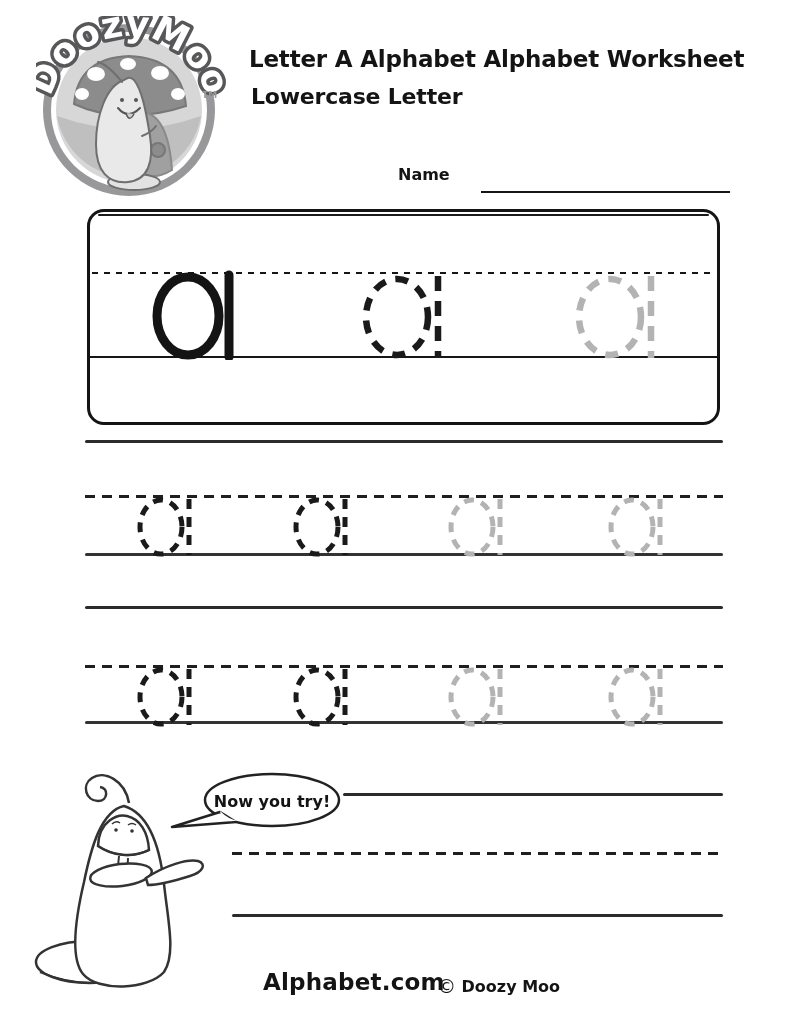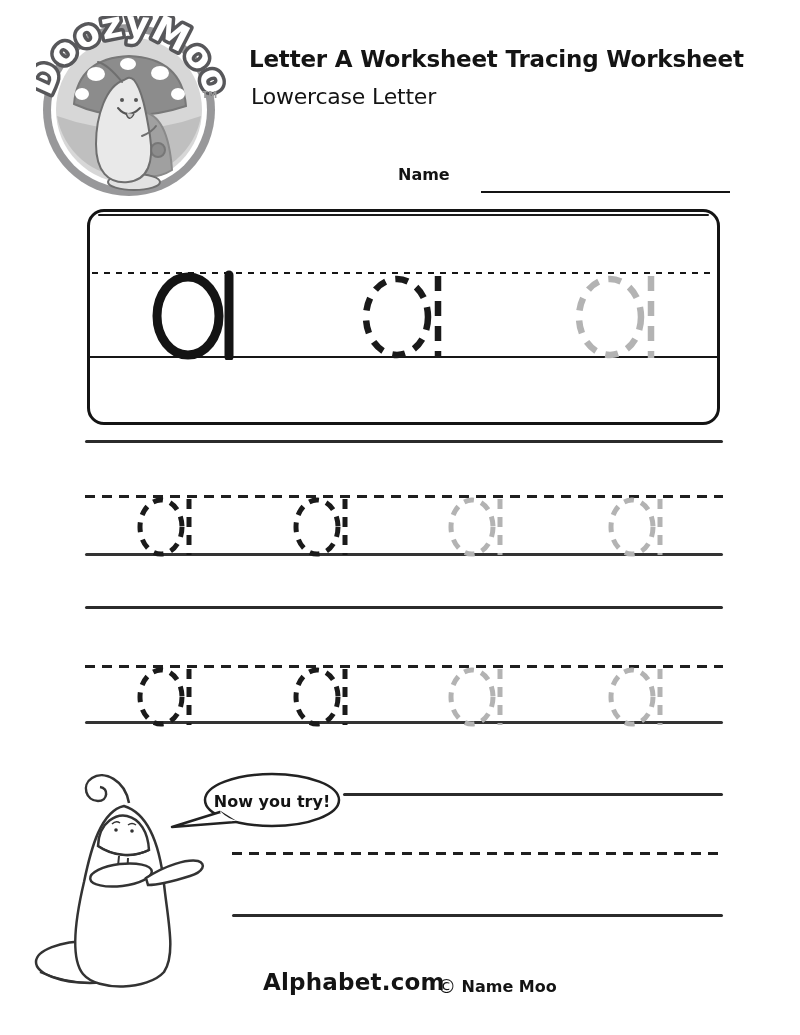--- a/index.html
+++ b/index.html
@@ -2,21 +2,21 @@
 <html><head>
 <meta charset="utf-8">
 <style>
   html,body{margin:0;padding:0;background:#fff;}
   body{width:800px;height:1035px;position:relative;overflow:hidden;
        font-family:"DejaVu Sans","Liberation Sans",sans-serif;color:#141414;}
   .abs{position:absolute;}
 
   
   .title1{left:249px;top:46px;font-size:23px;font-weight:bold;letter-spacing:-0.2px;white-space:nowrap;}
-  .title2{left:251px;top:84px;font-size:22px;font-weight:normal;letter-spacing:-0.2px;white-space:nowrap;}
+  .title2{left:251px;top:84px;font-size:22px;font-weight:bold;letter-spacing:-0.2px;white-space:nowrap;}
   .name-label{left:398px;top:165px;font-size:16px;font-weight:bold;}
   .name-line{left:481px;top:191px;width:249px;height:2px;background:#141414;}
 
   
   .ex-box{left:87px;top:209px;width:627px;height:210px;border:3px solid #141414;border-radius:17px;}
   .ex-box .inner-topline{position:absolute;left:8px;right:8px;top:2px;height:2px;background:#1a1a1a;border-radius:2px;}
   .ex-box .midline{position:absolute;left:2px;right:2px;top:60px;height:2px;
       background:repeating-linear-gradient(90deg,#161616 0 6px,transparent 6px 12px);}
   .ex-box .baseline{position:absolute;left:0;right:0;top:144px;height:2px;background:#161616;}
 
@@ -63,21 +63,21 @@
     <path d="M 90,97 q 3,10 8,1" fill="#cfcfcf" stroke="#555" stroke-width="1.5"></path>
     <path d="M 106,120 q 10,-4 14,-10" fill="none" stroke="#6f6f6f" stroke-width="2" stroke-linecap="round"></path>
   </g>
   <path id="doozyArc" d="M 13,100 A 80,80 0 0 1 173,100" fill="none"></path>
   <text font-size="36" font-weight="bold" fill="#ffffff" stroke="#57575a" stroke-width="7" paint-order="stroke" stroke-linejoin="round" letter-spacing="0.5">
     <textPath href="#doozyArc" startOffset="50%" text-anchor="middle">DoozyMoo</textPath>
   </text>
   <text x="166" y="82" font-size="9" fill="#9a9a9a" font-weight="bold">TM</text>
 </svg>
 
-<div class="abs title1">Letter A Worksheet Tracing Worksheet</div>
+<div class="abs title1">Letter A Alphabet Alphabet Worksheet</div>
 <div class="abs title2">Lowercase Letter</div>
 
 <div class="abs name-label">Name</div>
 <div class="abs name-line"></div>
 
 <div class="abs ex-box">
   <div class="inner-topline"></div>
   <div class="midline"></div>
   <div class="baseline"></div>
 
@@ -161,13 +161,13 @@
   <path d="M 58,42 L 10,57 L 74,52 Z" fill="#fff" stroke="#222" stroke-width="2.5" stroke-linejoin="round"></path>
   <path d="M 58,41 Q 66,49 76,51 L 60,51 Z" fill="#fff" stroke="none"></path>
   <text x="110" y="37" text-anchor="middle" class="bubble-text" fill="#141414">Now you try!</text>
 </svg>
 
 <div class="abs ln-solid-thick" style="left:343px;top:793px;width:380px;"></div>
 <div class="abs ln-dashed" style="left:232px;top:852px;width:491px;"></div>
 <div class="abs ln-solid-thick" style="left:232px;top:914px;width:491px;"></div>
 
 <div class="abs footer-site">Alphabet.com</div>
-<div class="abs footer-copy"><span class="csym">©</span> <span>Name Moo</span></div>
+<div class="abs footer-copy"><span class="csym">©</span> <span>Doozy Moo</span></div>
 
 </body></html>

